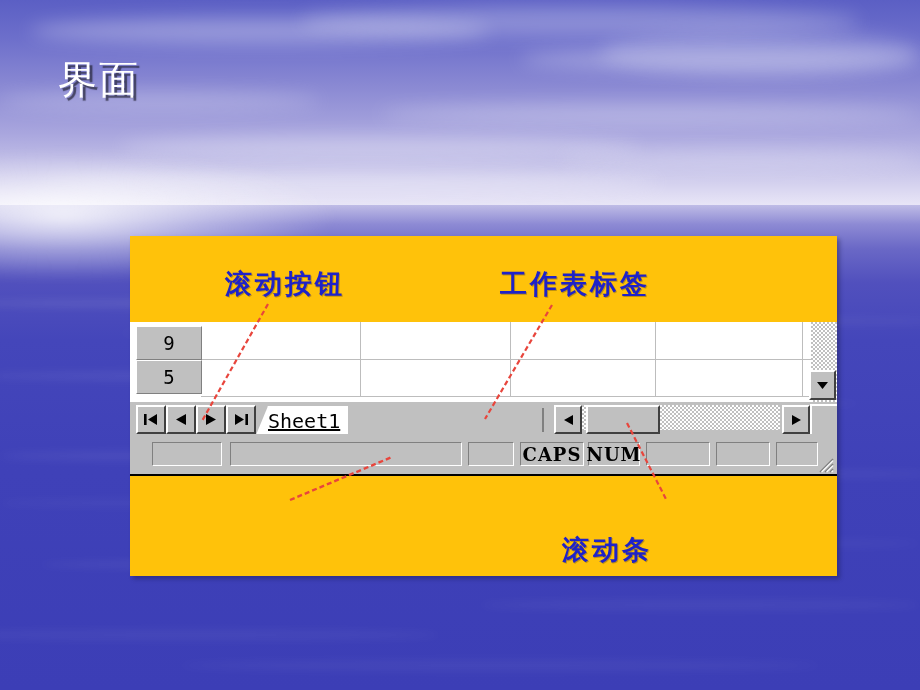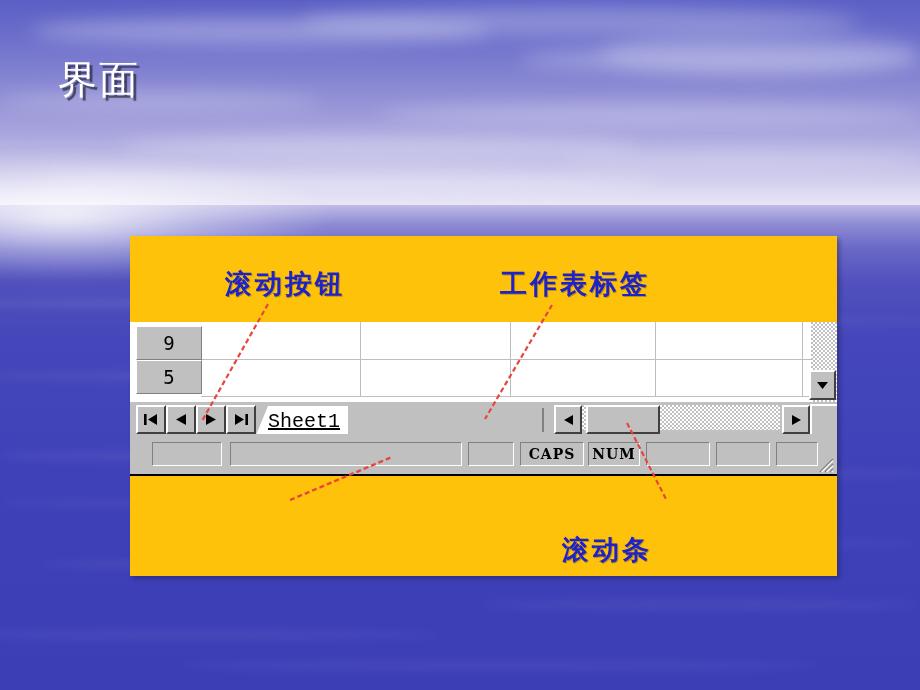--- a/index.html
+++ b/index.html
@@ -207,21 +207,21 @@
     font-size: 20px; color: #000;
     display: flex; align-items: center; justify-content: center;
     padding: 0 8px 0 12px;
   }
   .sheet-tab.active {
     left: 126px;
     background: #ffffff;
     border-top: 1px solid #ffffff;
     clip-path: polygon(12px 0, 100% 0, 100% 100%, 0 100%);
   }
-  .sheet-tab.active span { text-decoration: underline; font-family: Liberation Mono, monospace; }
+  .sheet-tab.active span { text-decoration: underline; }
   .sheet-tab.inactive {
     left: 282px;
     background: #c0c0c0;
     border-top: 1px solid #ffffff;
     clip-path: polygon(12px 0, 100% 0, 100% 100%, 0 100%);
   }
   .tab-sep {
     position: absolute; top: 6px; width: 2px; height: 24px; background: #808080;
   }
 
@@ -264,21 +264,21 @@
   .status-panel {
     position: absolute; top: 8px; height: 22px;
     background: #c0c0c0;
     border-top: 1px solid #808080;
     border-left: 1px solid #808080;
     border-right: 1px solid #ffffff;
     border-bottom: 1px solid #ffffff;
     display: flex; align-items: center; justify-content: center;
     font-family: "DejaVu Serif", serif;
     font-weight: bold;
-    font-size: 14px;
+    font-size: 18px;
     color: #000;
     letter-spacing: 1px;
   }
   .sp-a { left: 22px;  width: 68px; }
   .sp-b { left: 100px; width: 230px; }
   .sp-c { left: 338px; width: 44px; }
   .sp-d { left: 390px; width: 62px; }
   .sp-e { left: 458px; width: 50px; }
   .sp-f { left: 516px; width: 62px; }
   .sp-g { left: 586px; width: 52px; }

